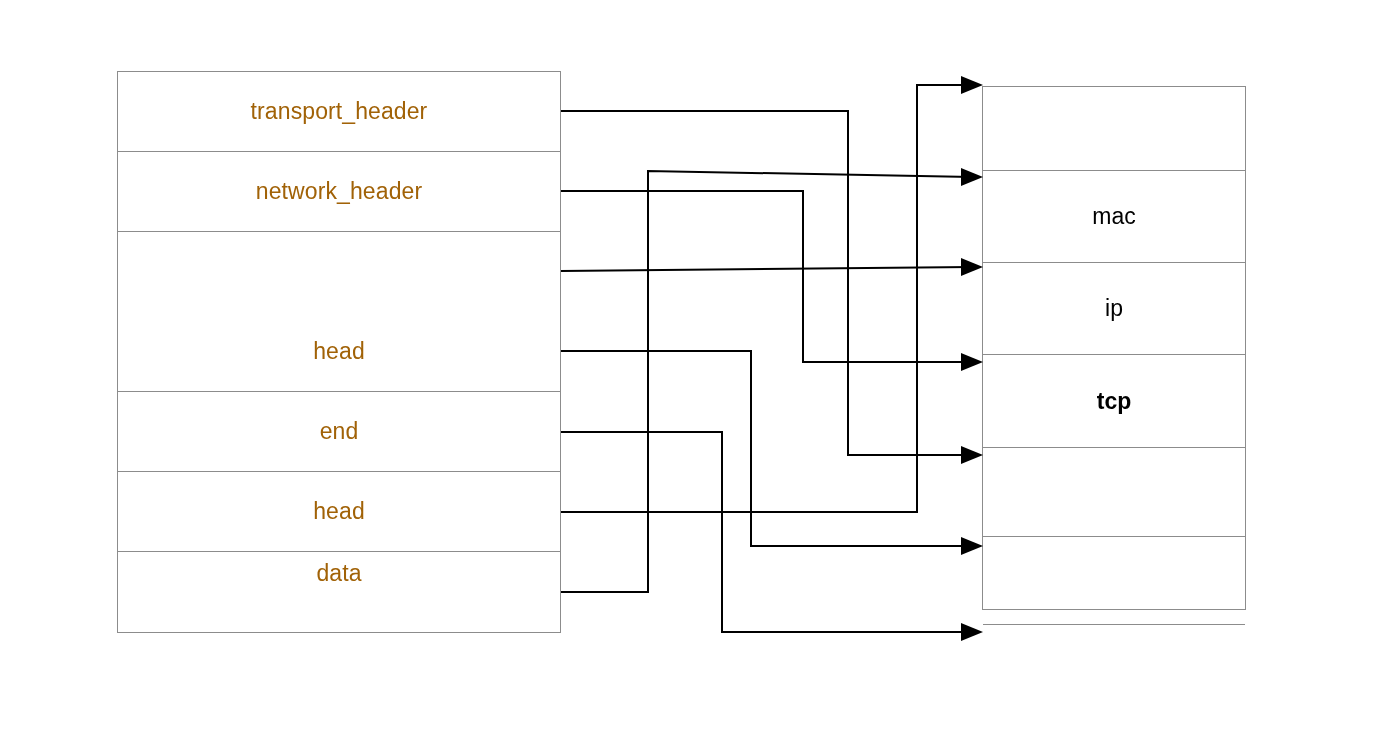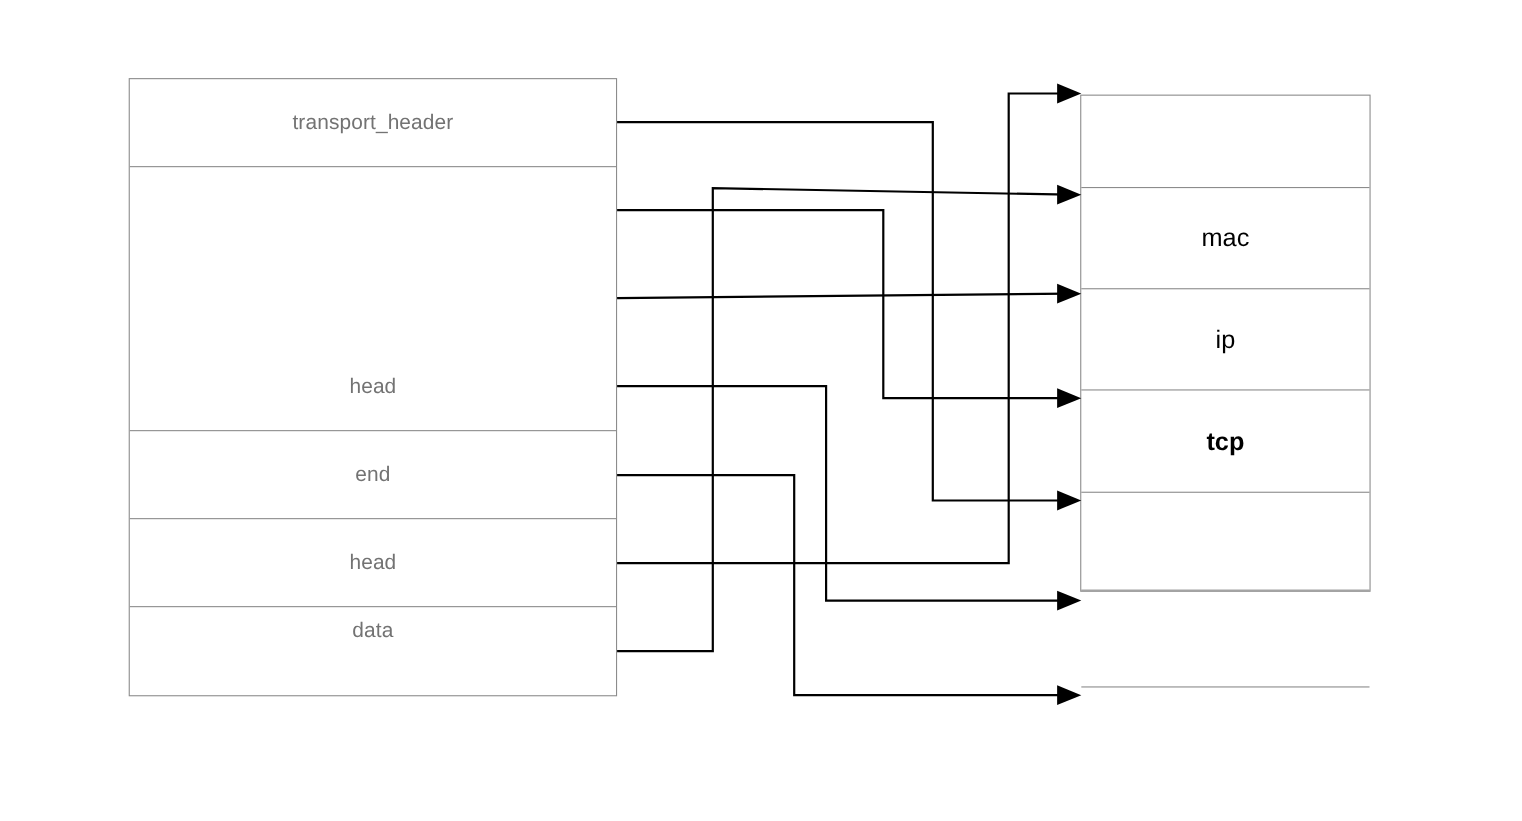--- a/index.html
+++ b/index.html
@@ -30,22 +30,22 @@
     right: 0;
     border-bottom: 1.5px solid #8c8c8c;
     display: flex;
     align-items: center;
     justify-content: center;
   }
   .struct-row.last {
     border-bottom: none;
   }
   .row-label {
-    font-size: 19px;
-    color: #737373;
+    font-size: 23px;
+    color: #a16207;
     line-height: 1;
     white-space: nowrap;
     letter-spacing: 0.1px;
   }
   .pkt-label {
     font-size: 23px;
     color: #000000;
     line-height: 1;
     white-space: nowrap;
   }
@@ -71,35 +71,38 @@
 </style>
 </head>
 <body>
 
 <div id="canvas">
 
   <div class="struct-box" style="left:117px; top:71px; width:444px; height:562px;">
     <div class="struct-row" style="top:0px; height:80px;">
       <span class="row-label">transport_header</span>
     </div>
+    <div class="struct-row" style="top:80px; height:80px;">
+      <span class="row-label">network_header</span>
+    </div>
     <div class="struct-row" style="top:240px; height:80px;">
       <span class="row-label">head</span>
     </div>
     <div class="struct-row" style="top:320px; height:80px;">
       <span class="row-label">end</span>
     </div>
     <div class="struct-row" style="top:400px; height:80px;">
       <span class="row-label">head</span>
     </div>
     <div class="struct-row last" style="top:460px; height:82px;">
       <span class="row-label">data</span>
     </div>
   </div>
 
-  <div class="struct-box" style="left:982px; top:86px; width:264px; height:452px;">
+  <div class="struct-box" style="left:982px; top:86px; width:264px; height:524px;">
     <div class="struct-row" style="top:0px; height:84px;">
       <span class="pkt-label"></span>
     </div>
     <div class="struct-row" style="top:84px; height:92px;">
       <span class="pkt-label">mac</span>
     </div>
     <div class="struct-row" style="top:176px; height:92px;">
       <span class="pkt-label">ip</span>
     </div>
     <div class="struct-row" style="top:268px; height:93px;font-weight:bold;">

